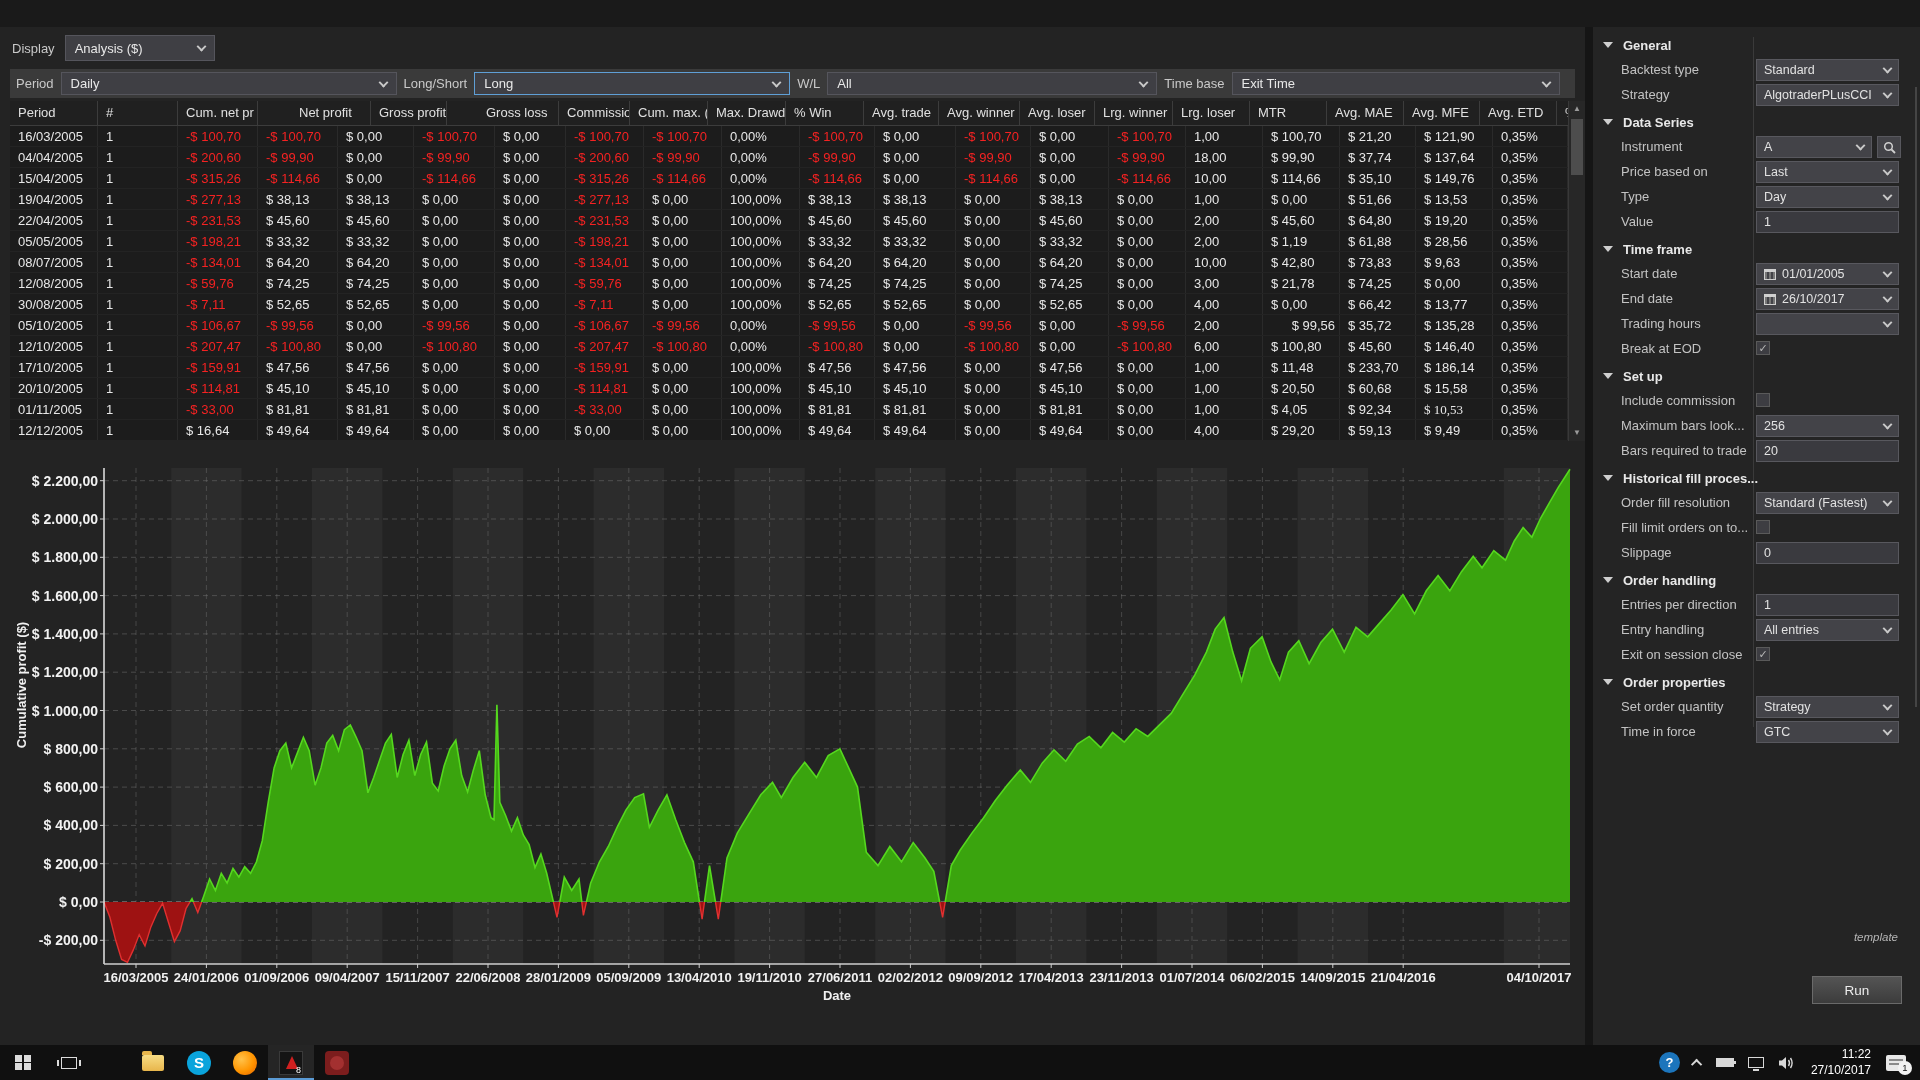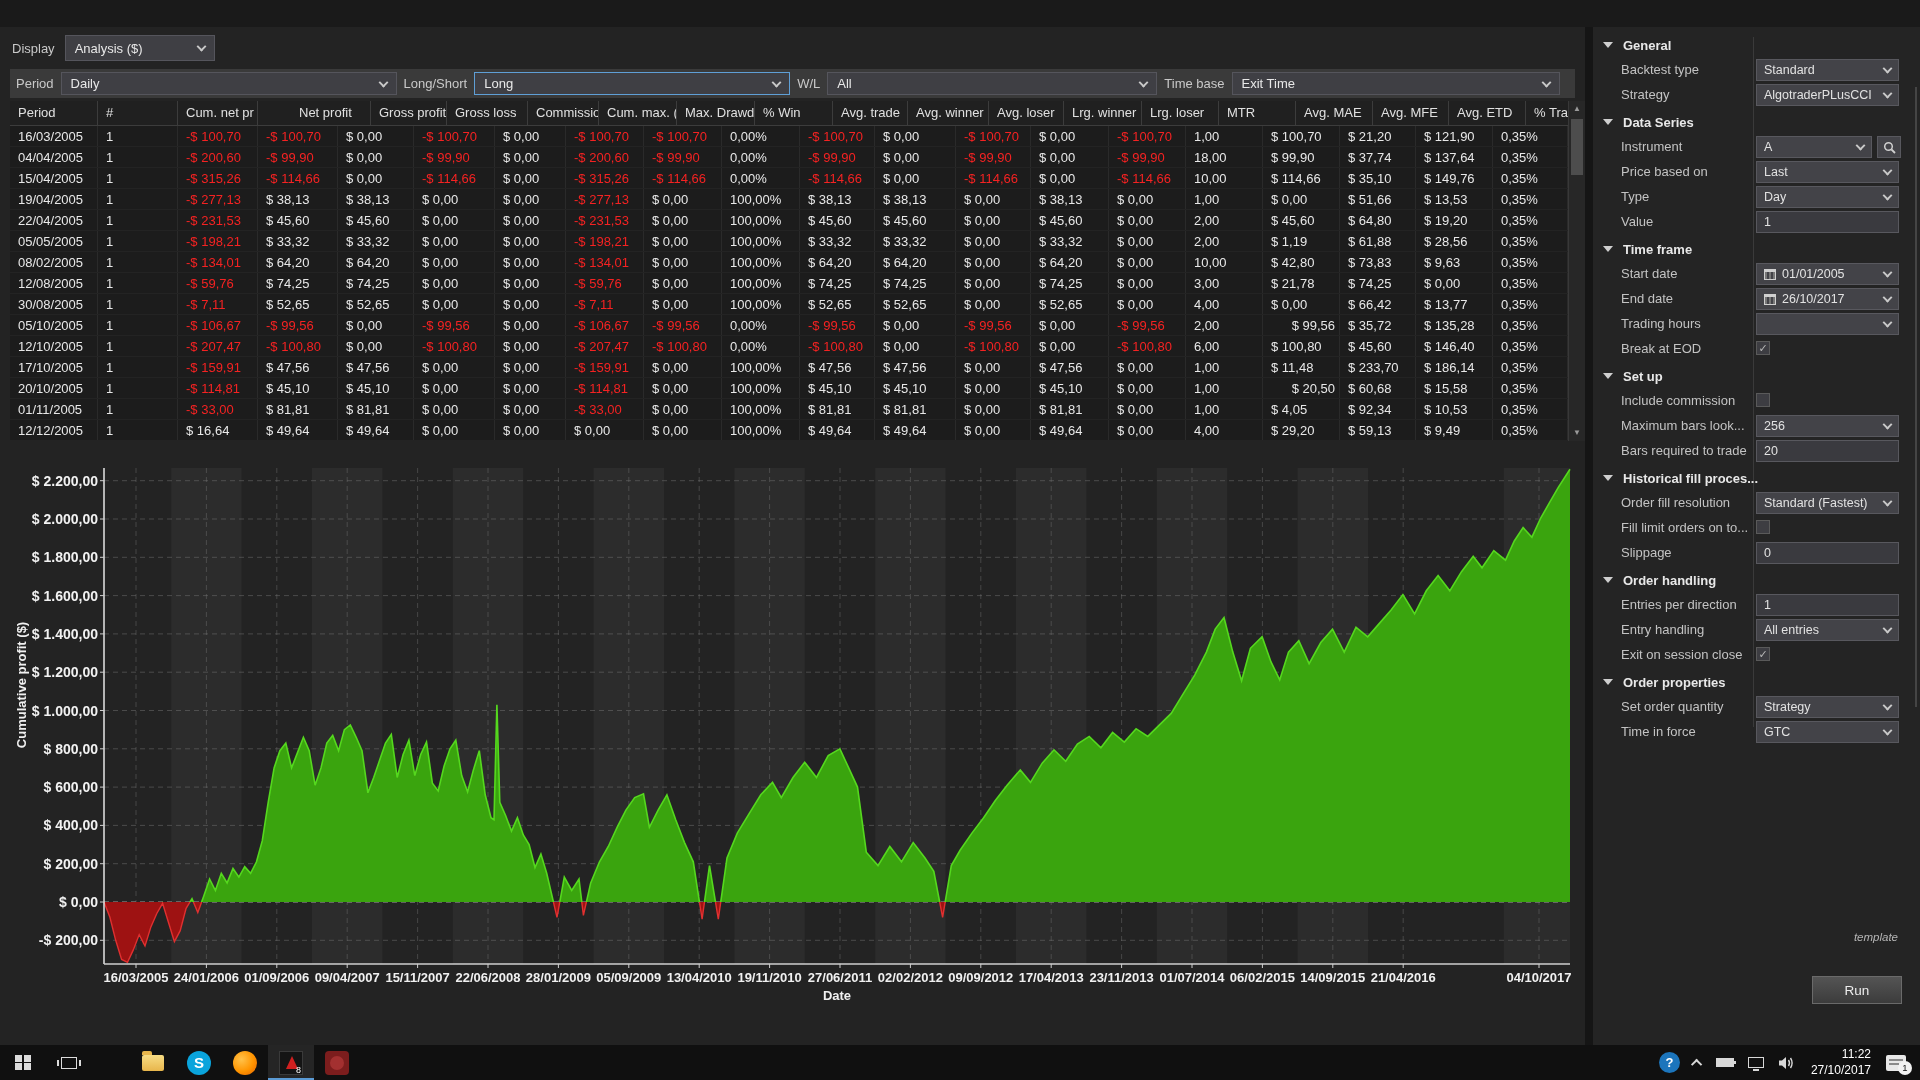--- a/index.html
+++ b/index.html
@@ -177,21 +177,21 @@
           </div>
         </div>
 
       <div class="grid">
         <div class="ghead" id="ghead">
             <div class="gh" style="width: 88px;">Period</div>
             <div class="gh" style="width: 80px;">#</div>
             <div class="gh" style="width: 80px;">Cum. net pr</div>
             <div class="gh" style="width: 80px; margin-left: 33px;">Net profit</div>
             <div class="gh" style="width: 76px;">Gross profit</div>
-            <div class="gh" style="width: 81px;">Gross loss</div>
+            <div class="gh" style="width: 81px; margin-left: 31px;">Gross loss</div>
             <div class="gh" style="width: 71px;">Commissio</div>
             <div class="gh" style="width: 78px;">Cum. max. (</div>
             <div class="gh" style="width: 78px;">Max. Drawd</div>
             <div class="gh" style="width: 78px;">% Win</div>
             <div class="gh" style="width: 75px;">Avg. trade</div>
             <div class="gh" style="width: 81px;">Avg. winner</div>
             <div class="gh" style="width: 75px;">Avg. loser</div>
             <div class="gh" style="width: 78px;">Lrg. winner</div>
             <div class="gh" style="width: 77px;">Lrg. loser</div>
             <div class="gh" style="width: 77px;">MTR</div>
@@ -327,21 +327,21 @@
               <div class="gc" style="width: 75px;">$ 0,00</div>
               <div class="gc" style="width: 78px;">$ 33,32</div>
               <div class="gc" style="width: 77px;">$ 0,00</div>
               <div class="gc" style="width: 77px;">2,00</div>
               <div class="gc" style="width: 77px;">$ 1,19</div>
               <div class="gc" style="width: 76px;">$ 61,88</div>
               <div class="gc" style="width: 77px;">$ 28,56</div>
               <div class="gc" style="width: 75px;">0,35%</div>
             </div>
             <div class="grow">
-              <div class="gc" style="width: 88px;">08/02/2005</div>
+              <div class="gc" style="width: 88px;">08/07/2005</div>
               <div class="gc" style="width: 80px;">1</div>
               <div class="gc neg" style="width: 80px;">-$ 134,01</div>
               <div class="gc" style="width: 80px;">$ 64,20</div>
               <div class="gc" style="width: 76px;">$ 64,20</div>
               <div class="gc" style="width: 81px;">$ 0,00</div>
               <div class="gc" style="width: 71px;">$ 0,00</div>
               <div class="gc neg" style="width: 78px;">-$ 134,01</div>
               <div class="gc" style="width: 78px;">$ 0,00</div>
               <div class="gc" style="width: 78px;">100,00%</div>
               <div class="gc" style="width: 75px;">$ 64,20</div>
@@ -475,21 +475,21 @@
               <div class="gc" style="width: 71px;">$ 0,00</div>
               <div class="gc neg" style="width: 78px;">-$ 114,81</div>
               <div class="gc" style="width: 78px;">$ 0,00</div>
               <div class="gc" style="width: 78px;">100,00%</div>
               <div class="gc" style="width: 75px;">$ 45,10</div>
               <div class="gc" style="width: 81px;">$ 45,10</div>
               <div class="gc" style="width: 75px;">$ 0,00</div>
               <div class="gc" style="width: 78px;">$ 45,10</div>
               <div class="gc" style="width: 77px;">$ 0,00</div>
               <div class="gc" style="width: 77px;">1,00</div>
-              <div class="gc" style="width: 77px; text-align: right;">$ 20,50</div>
+              <div class="gc" style="width: 77px;">$ 20,50</div>
               <div class="gc" style="width: 76px;">$ 60,68</div>
               <div class="gc" style="width: 77px;">$ 15,58</div>
               <div class="gc" style="width: 75px;">0,35%</div>
             </div>
             <div class="grow">
               <div class="gc" style="width: 88px;">01/11/2005</div>
               <div class="gc" style="width: 80px;">1</div>
               <div class="gc neg" style="width: 80px;">-$ 33,00</div>
               <div class="gc" style="width: 80px;">$ 81,81</div>
               <div class="gc" style="width: 76px;">$ 81,81</div>
@@ -499,21 +499,21 @@
               <div class="gc" style="width: 78px;">$ 0,00</div>
               <div class="gc" style="width: 78px;">100,00%</div>
               <div class="gc" style="width: 75px;">$ 81,81</div>
               <div class="gc" style="width: 81px;">$ 81,81</div>
               <div class="gc" style="width: 75px;">$ 0,00</div>
               <div class="gc" style="width: 78px;">$ 81,81</div>
               <div class="gc" style="width: 77px;">$ 0,00</div>
               <div class="gc" style="width: 77px;">1,00</div>
               <div class="gc" style="width: 77px;">$ 4,05</div>
               <div class="gc" style="width: 76px;">$ 92,34</div>
-              <div class="gc" style="width: 77px;">$ 10,53</div>
+              <div class="gc" style="width: 77px; font-family: Liberation Serif, serif;">$ 10,53</div>
               <div class="gc" style="width: 75px;">0,35%</div>
             </div>
             <div class="grow">
               <div class="gc" style="width: 88px;">12/12/2005</div>
               <div class="gc" style="width: 80px;">1</div>
               <div class="gc" style="width: 80px;">$ 16,64</div>
               <div class="gc" style="width: 80px;">$ 49,64</div>
               <div class="gc" style="width: 76px;">$ 49,64</div>
               <div class="gc" style="width: 81px;">$ 0,00</div>
               <div class="gc" style="width: 71px;">$ 0,00</div>

